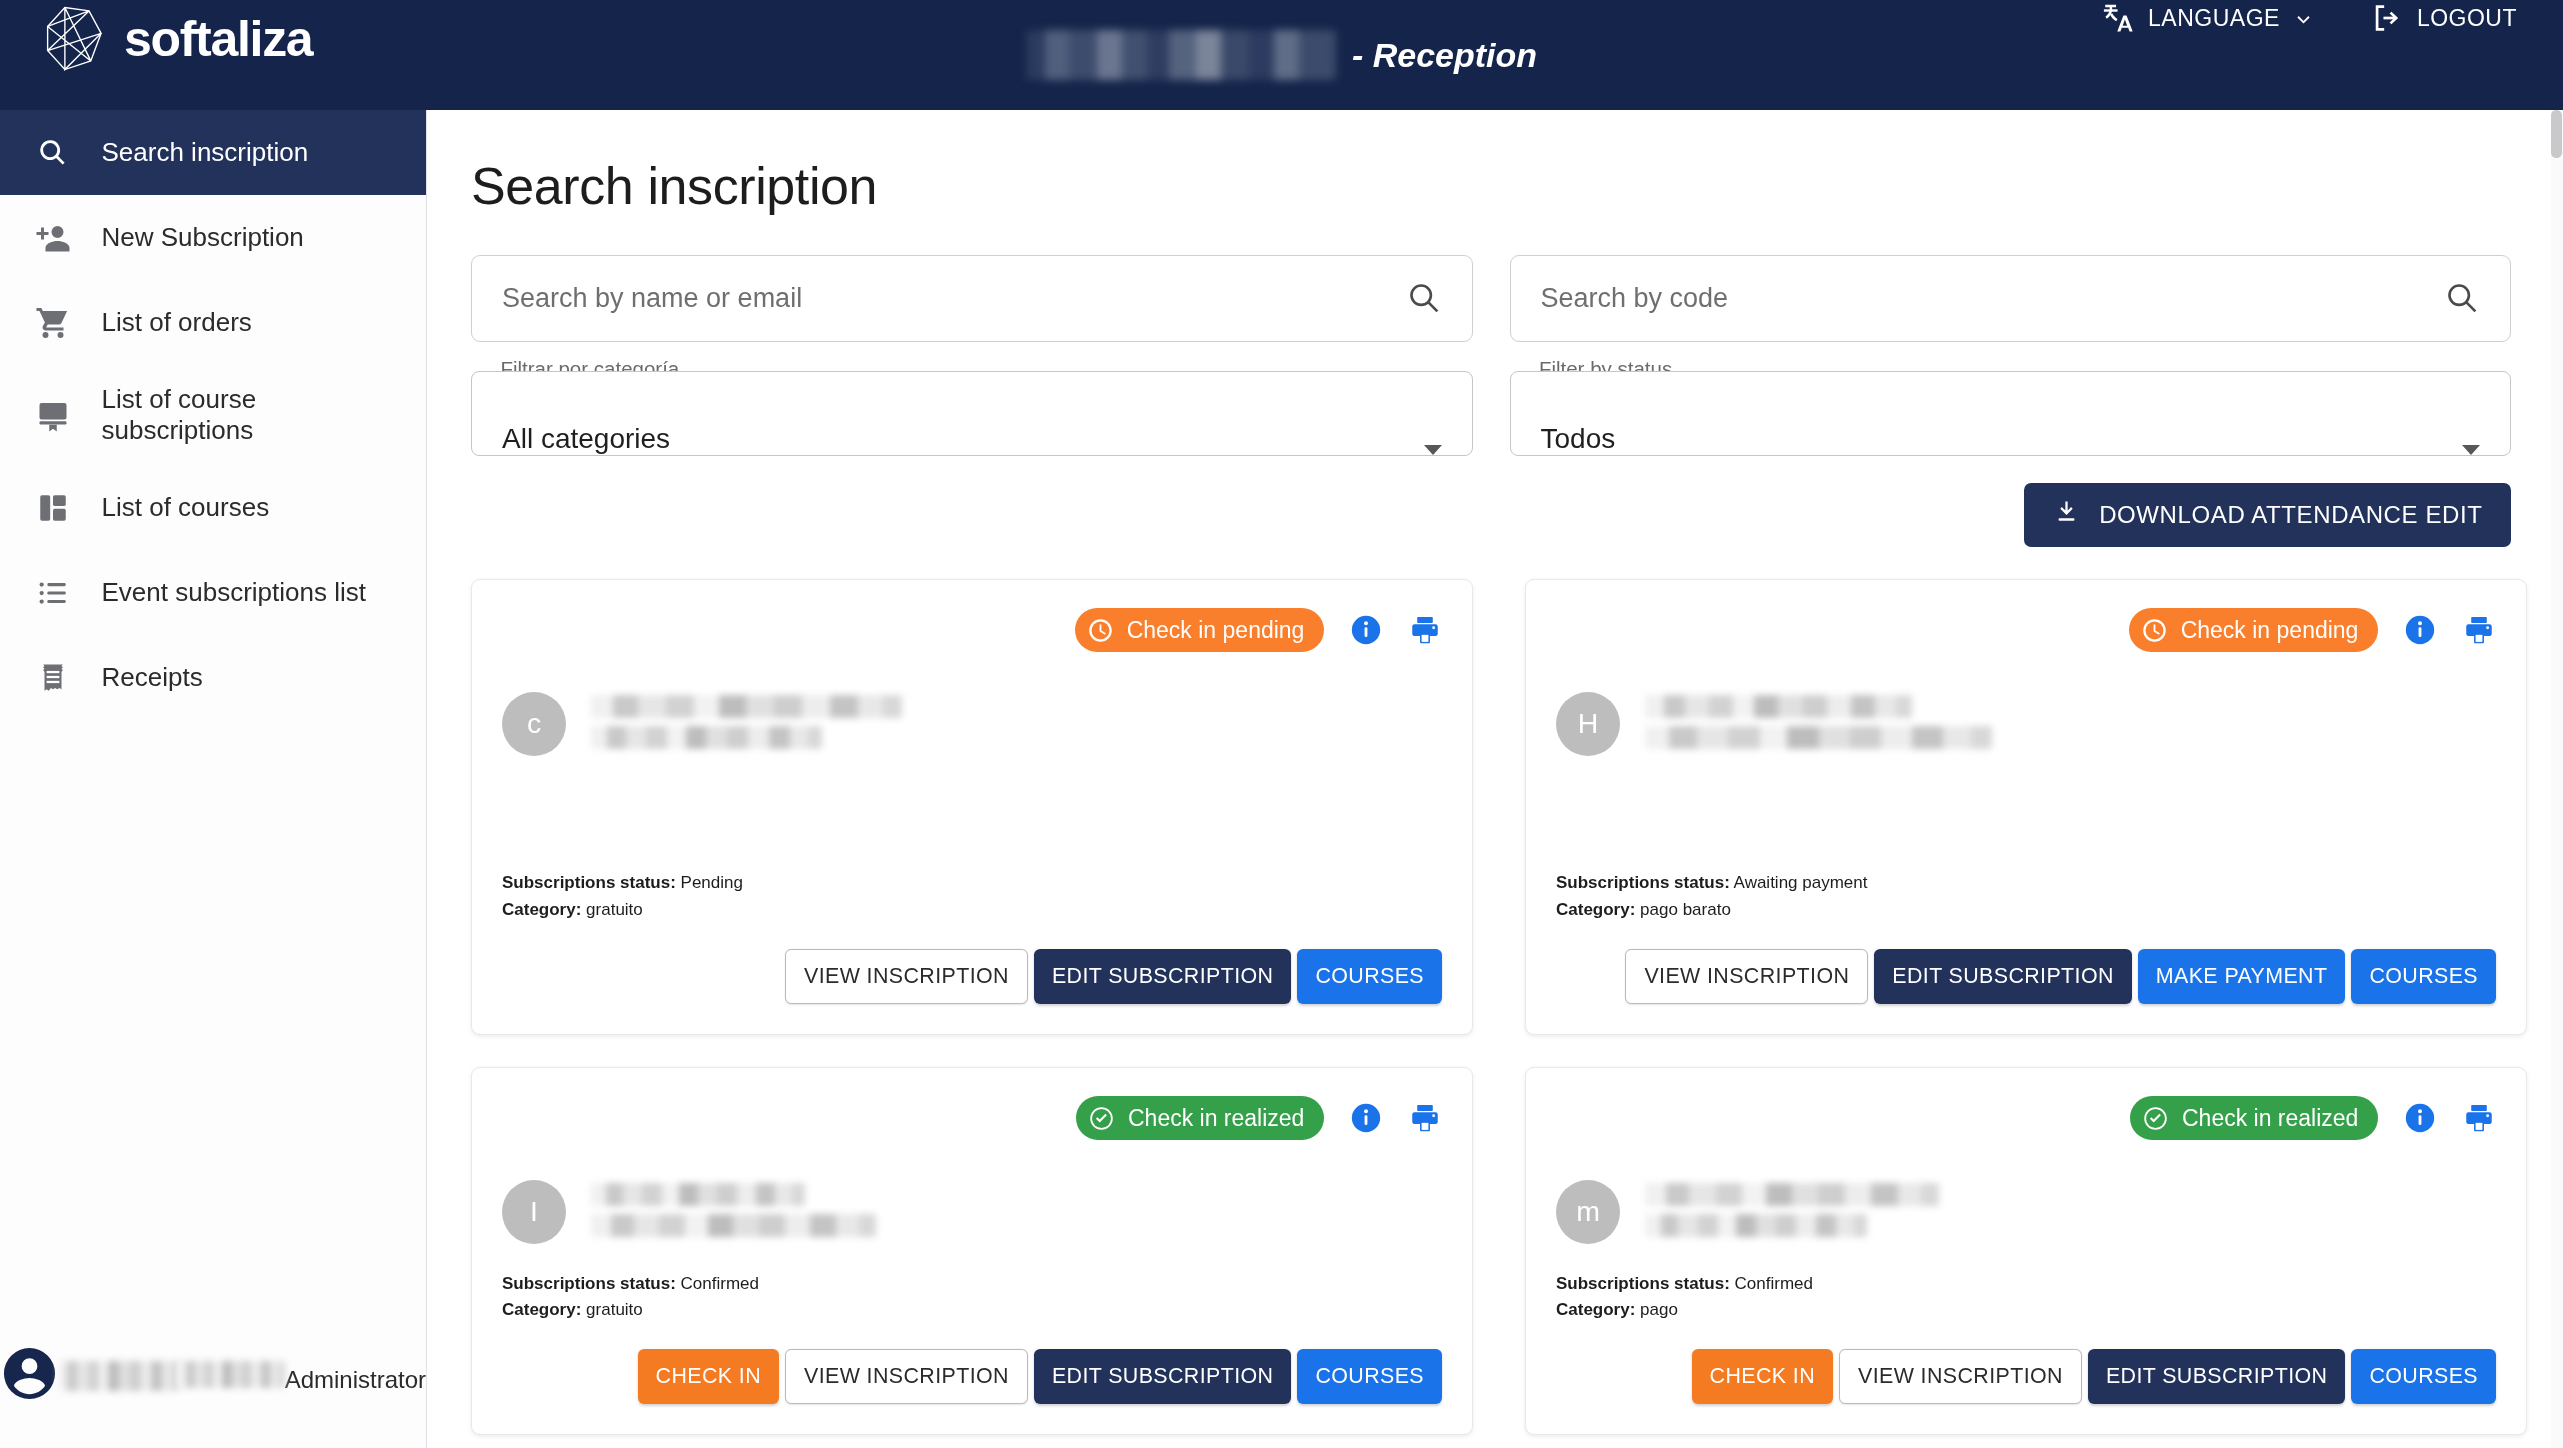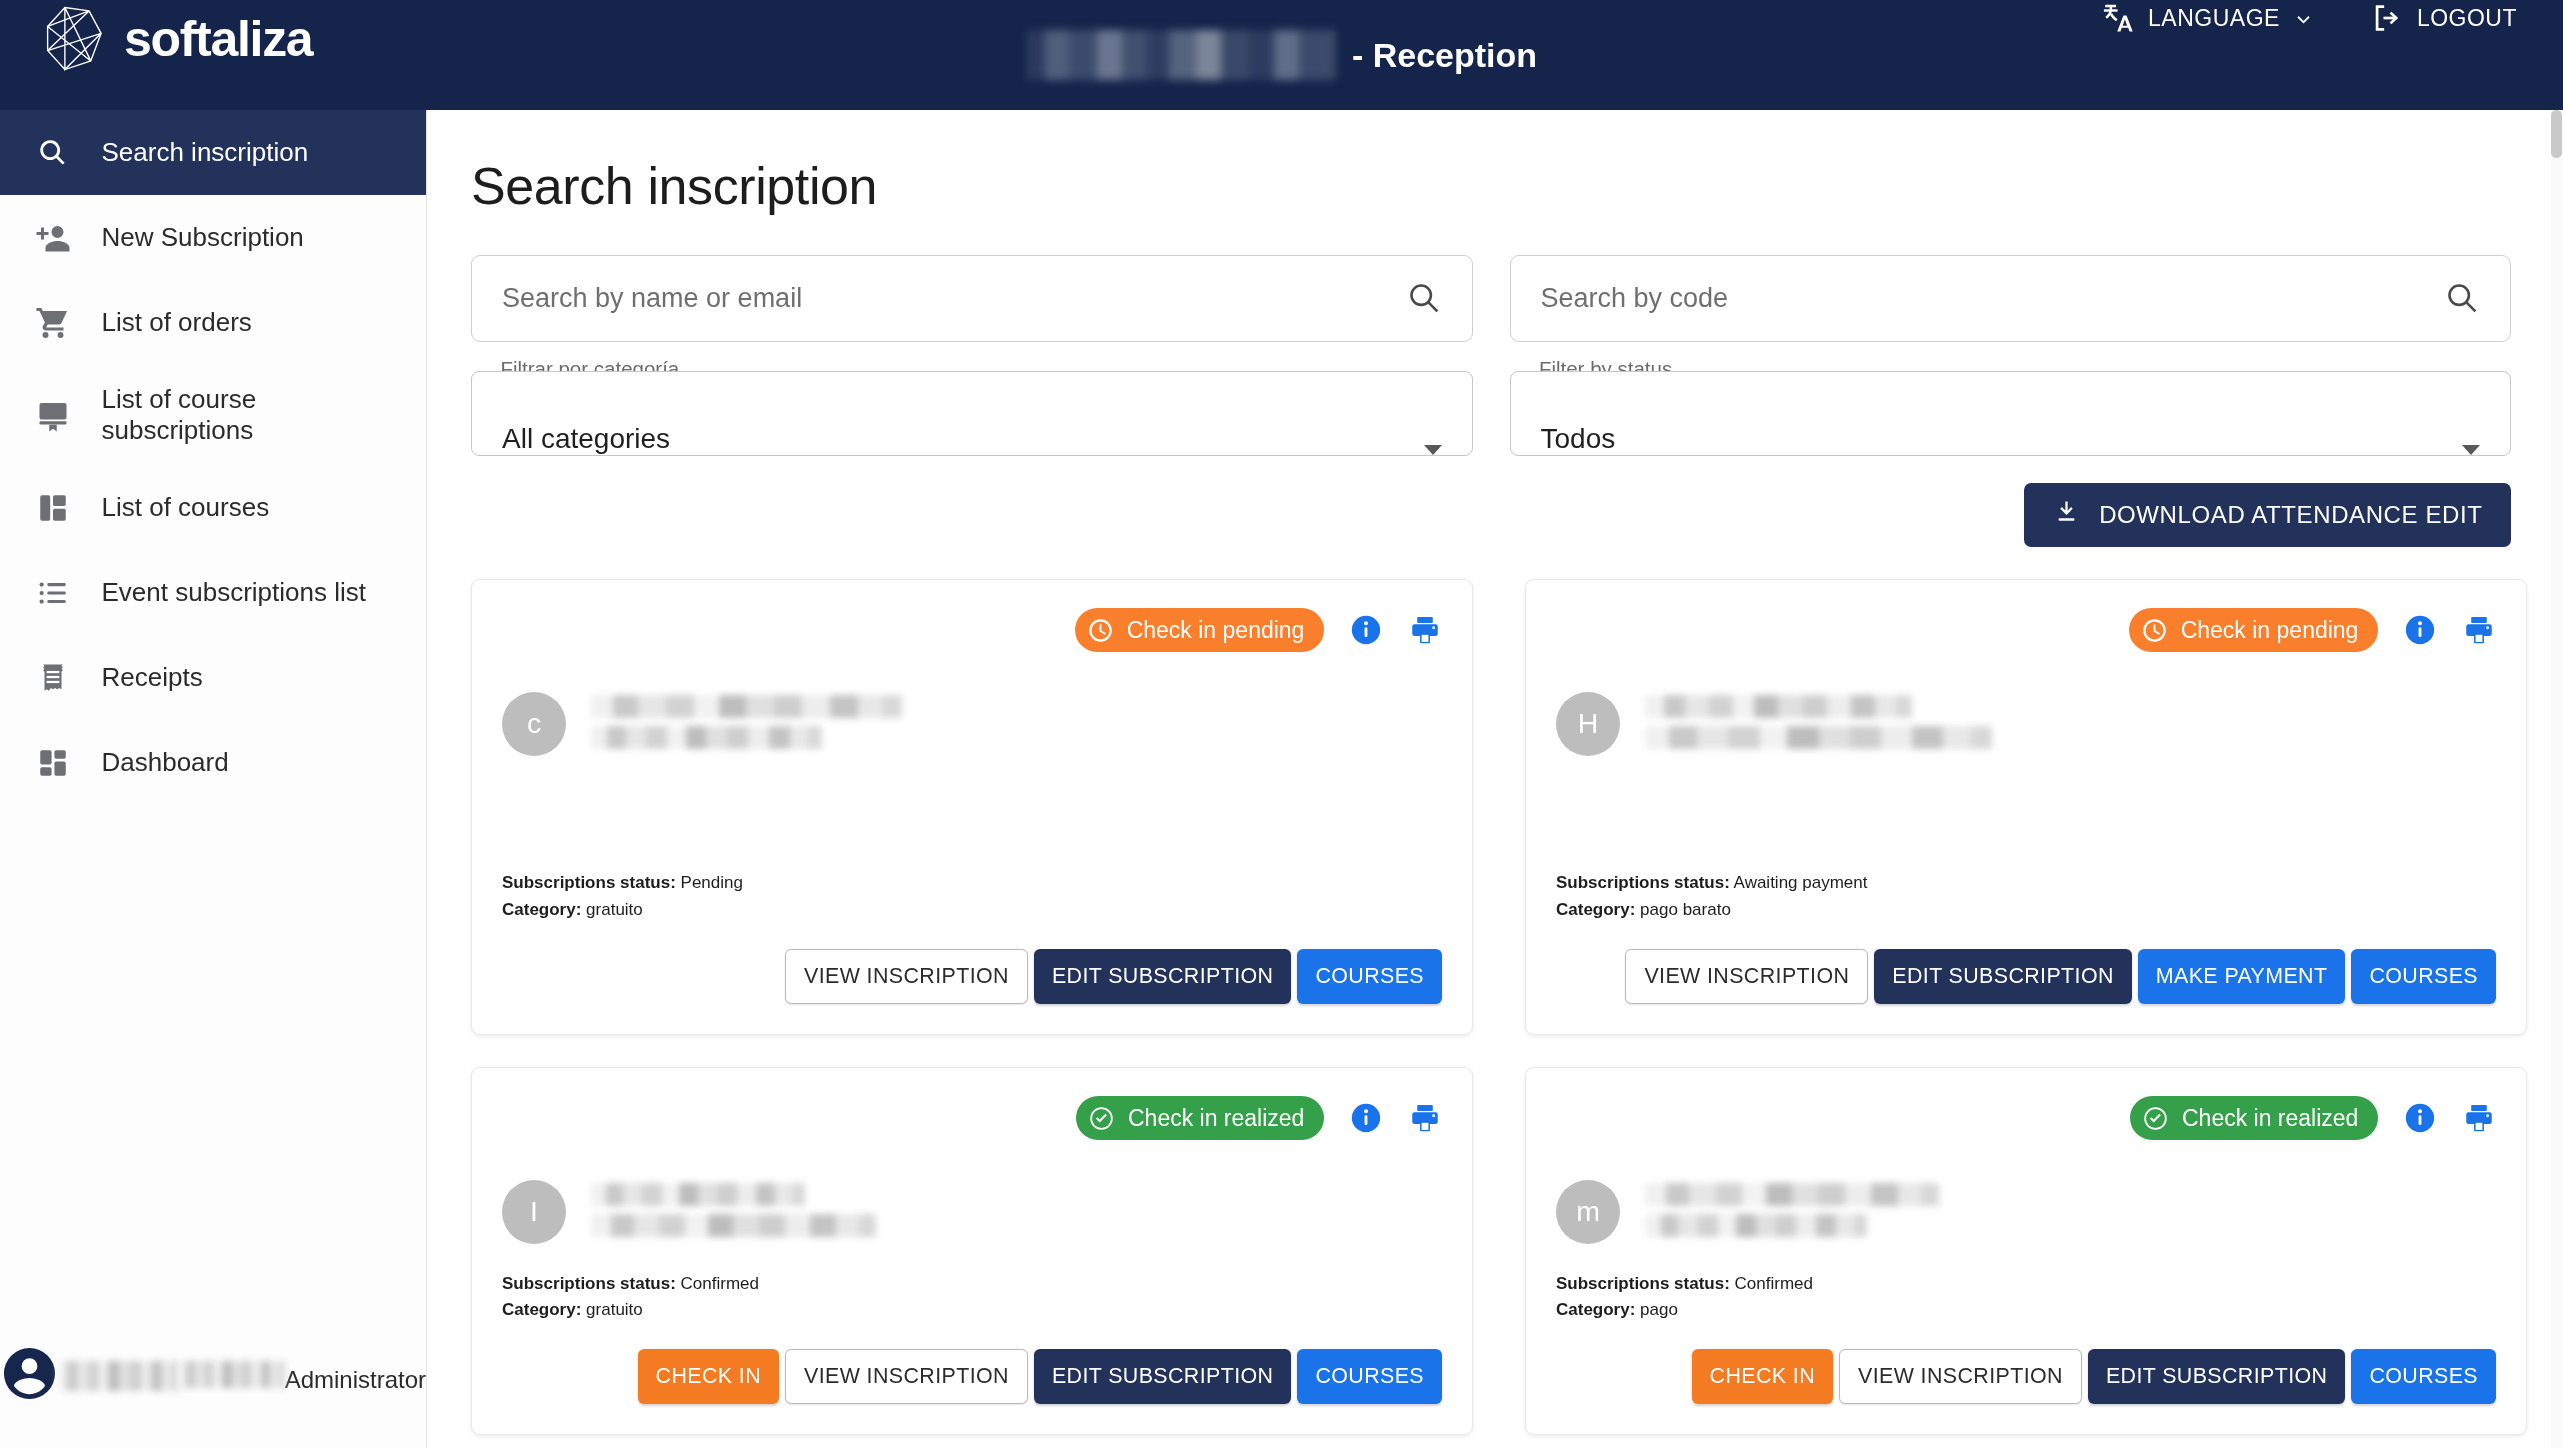--- a/index.html
+++ b/index.html
@@ -36,21 +36,21 @@
       linear-gradient(90deg,
         #2b3a5e 0 6%, #515f7d 6% 14%, #3d4c6d 14% 23%,
         #6a7690 23% 31%, #41506f 31% 39%, #2e3d61 39% 46%,
         #55637f 46% 55%, #7b8599 55% 63%, #3a4969 63% 72%,
         #2c3b5f 72% 80%, #606d88 80% 88%, #3c4b6b 88% 100%);
     filter: blur(4.4px);
     border-radius: 2.7px;
   }
   .title-redact { width: 310px; height: 50px; margin-right: 16px; }
   .topbar-title .suffix {
-    color: #ffffff; font-size: 34px; font-weight: 700;
+    color: #ffffff; font-size: 34px; font-weight: 700; font-style: italic;
   }
   .topbar-right {
     margin-left: auto; display: flex; align-items: center;
     gap: 55px; padding-right: 46px;
   }
   .tb-action {
     display: flex; align-items: center; gap: 12.5px;
     color: #fff; font-size: 23px; letter-spacing: 0.5px; cursor: pointer;
   }
   .tb-action svg { display: block; }
@@ -353,31 +353,20 @@
         <svg width="34" height="34" viewBox="0 0 24 24">
           <path d="M5 2.5h14l-1 1 1 1-1 1 1 1-1 1V20l-1.5-1-1.5 1-1.5-1-1.5 1-1.5-1L9 21l-1.5-1L6 21V7.5l-1-1 1-1-1-1 1-1z"></path>
           <rect x="7.5" y="7" width="9" height="1.6" fill="#fff"></rect>
           <rect x="7.5" y="10.5" width="9" height="1.6" fill="#fff"></rect>
           <rect x="7.5" y="14" width="9" height="1.6" fill="#fff"></rect>
         </svg>
       </span>
       <span class="nav-label">Receipts</span>
     </div>
 
-    <div class="nav-item">
-      <span class="ico">
-        <svg width="34" height="34" viewBox="0 0 24 24">
-          <rect x="3" y="3" width="8" height="10" rx="1.2"></rect>
-          <rect x="13" y="3" width="8" height="6" rx="1.2"></rect>
-          <rect x="3" y="15" width="8" height="6" rx="1.2"></rect>
-          <rect x="13" y="11" width="8" height="10" rx="1.2"></rect>
-        </svg>
-      </span>
-      <span class="nav-label">Dashboard</span>
-    </div>
   </div>
 
   <div class="user-block">
     <span class="avatar-big">
       <svg width="59" height="59" viewBox="0 0 24 24" fill="#16264c">
         <path d="M12 1.6A10.4 10.4 0 1012 22.4 10.4 10.4 0 0012 1.6zm0 4.2a3.2 3.2 0 110 6.4 3.2 3.2 0 010-6.4zm0 14.6c-2.6 0-4.9-1.3-6.3-3.3 0-2.1 4.2-3.3 6.3-3.3s6.3 1.2 6.3 3.3c-1.4 2-3.7 3.3-6.3 3.3z"></path>
       </svg>
     </span>
     <span class="blurred-light user-redact-1"></span>
     <span class="blurred-light user-redact-2"></span>

